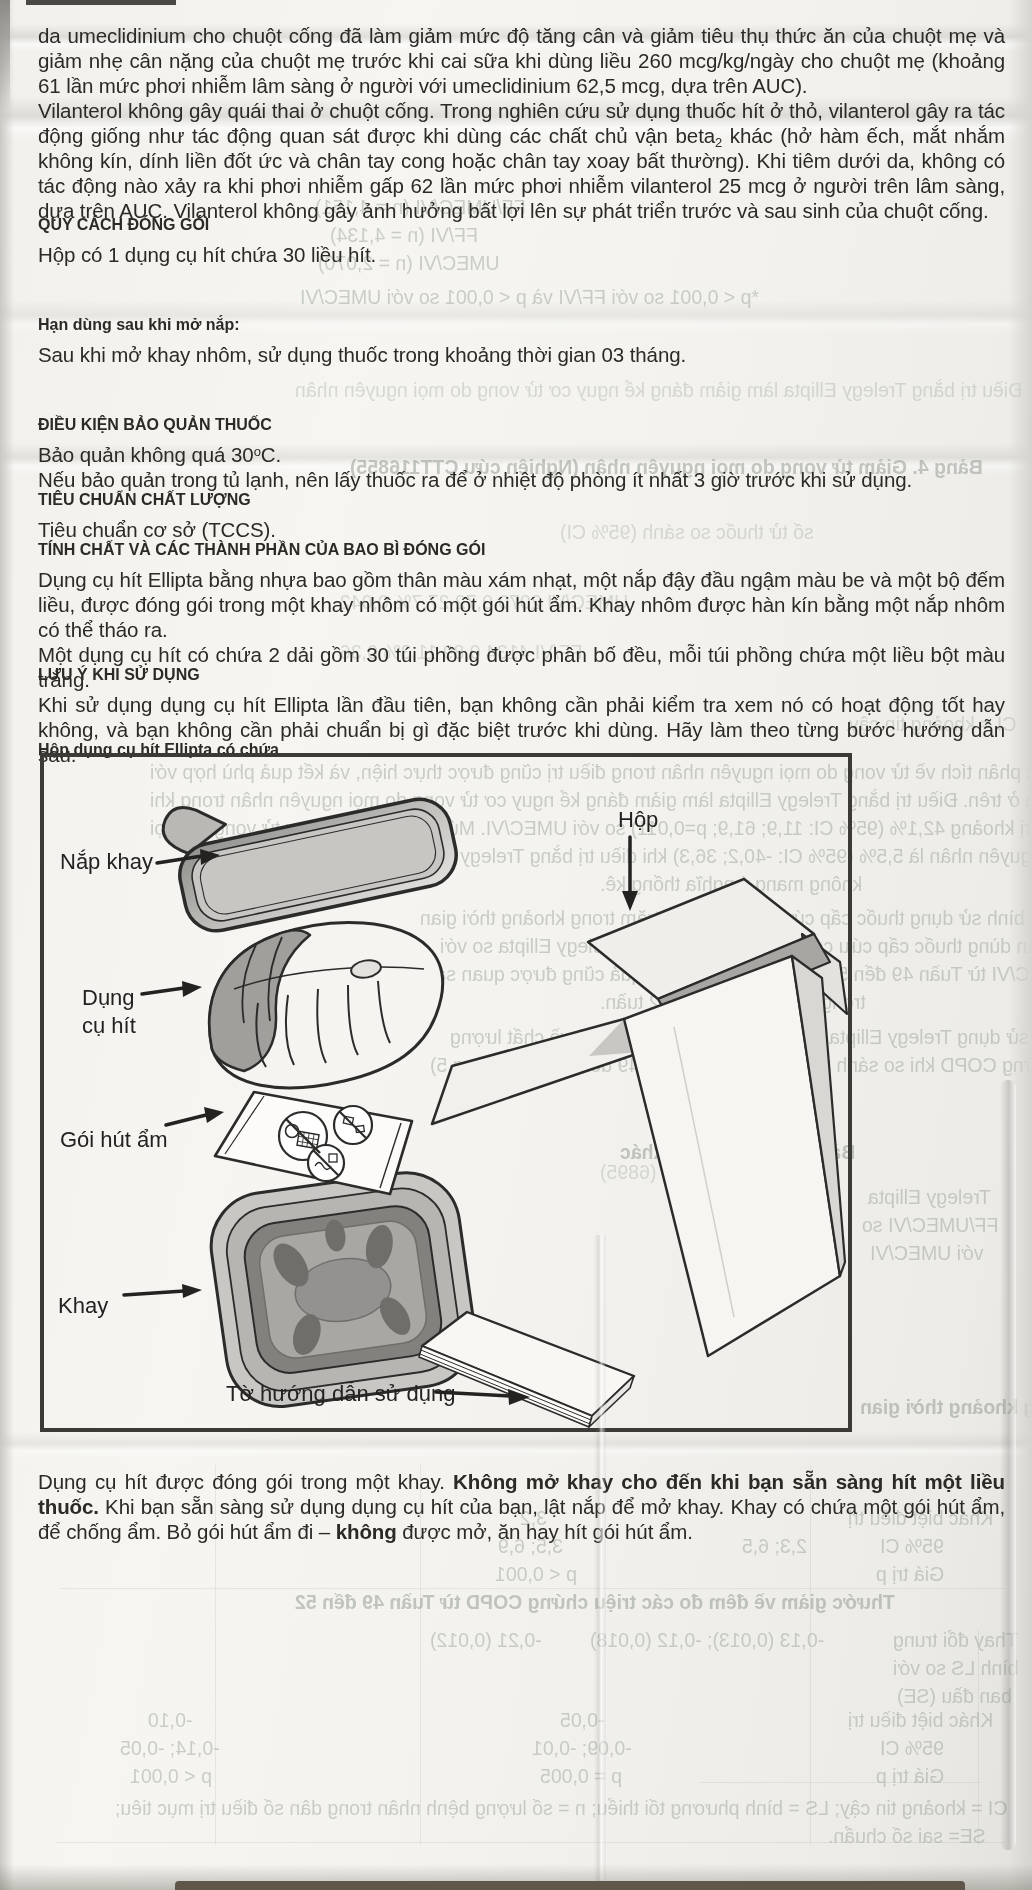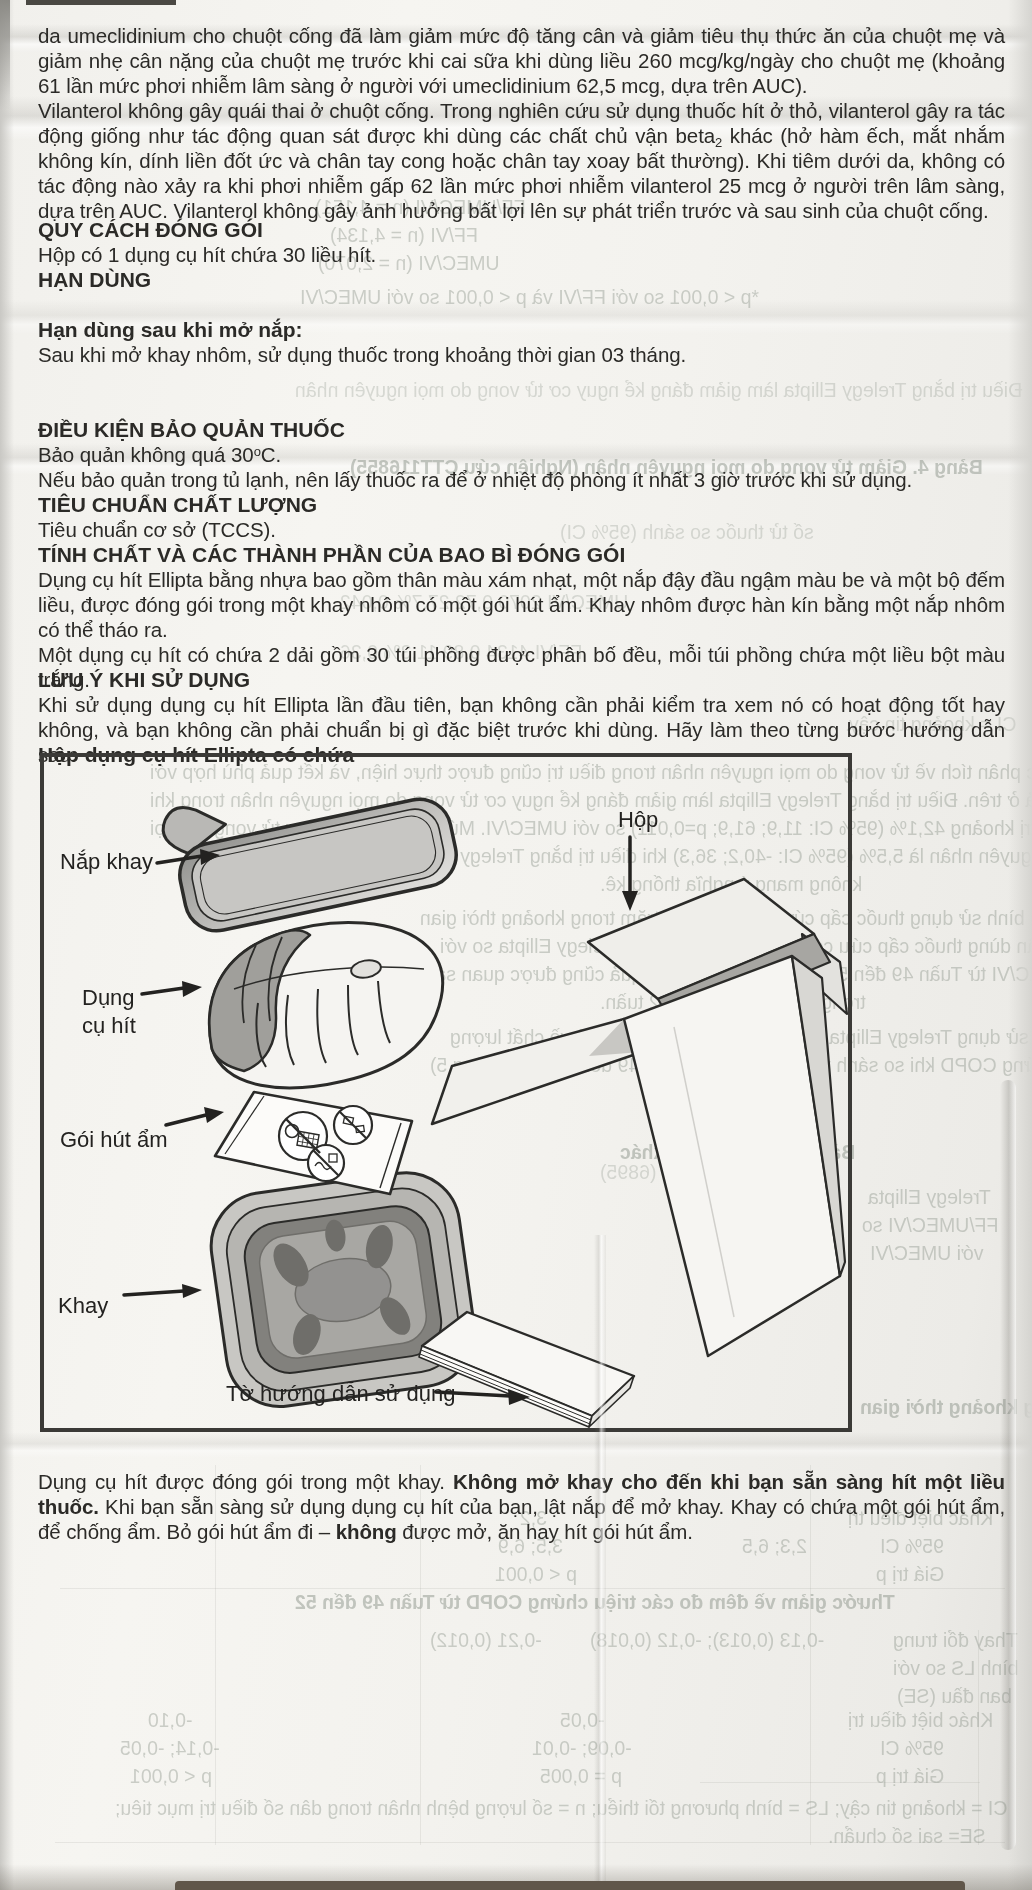--- a/index.html
+++ b/index.html
@@ -31,21 +31,21 @@
   .edge-left{left:0;top:0;width:14px;height:100%;background:linear-gradient(90deg,#c9c8c4,rgba(244,243,239,0));z-index:6;}
   .edge-right{right:0;top:0;width:24px;height:100%;background:linear-gradient(270deg,#d5d4d0,rgba(244,243,239,0));z-index:6;}
   .curl{right:16px;top:1080px;width:16px;height:770px;background:linear-gradient(90deg,rgba(255,255,255,0),rgba(110,108,102,.28) 55%,rgba(255,255,255,.6));border-radius:8px;z-index:6;}
   .top-sliver{left:26px;top:0;width:150px;height:5px;background:#4a4843;z-index:6;}
   .corner-tl{left:0;top:0;width:10px;height:110px;background:linear-gradient(180deg,#8b8a85,rgba(200,198,192,0));z-index:7;}
   .bottom-strip{left:175px;bottom:0;width:790px;height:9px;background:#60564a;border-radius:4px 4px 0 0;z-index:7;}
   .bottom-shade{left:0;bottom:0;width:100%;height:26px;background:linear-gradient(0deg,rgba(90,84,74,.35),rgba(90,84,74,0));z-index:6;}
   
   .content{position:absolute;inset:0;z-index:3;}
   .tb{position:absolute;left:38px;width:967px;font-size:20.5px;line-height:25px;text-align:justify;letter-spacing:-.1px;}
-  .hd{position:absolute;left:38px;width:967px;font-size:21px;line-height:25px;font-weight:700;}
+  .hd{position:absolute;left:38px;width:967px;font-size:16px;line-height:25px;font-weight:700;}
   .tb sub{font-size:13px;vertical-align:-4px;line-height:0;}
   .tb sup{font-size:13px;vertical-align:6px;line-height:0;}
   .b{font-weight:700;}
   .figure-frame{
     position:absolute;left:40px;top:753px;width:812px;height:679px;
     border:4px solid #3b3a37;box-sizing:border-box;background:transparent;
   }
   .figure-frame svg{display:block;}
   svg text{font-family:"Liberation Sans","DejaVu Sans",sans-serif;font-size:22px;fill:#232220;}
   .lineart{stroke:#2b2b29;stroke-linejoin:round;}
@@ -128,21 +128,20 @@
 
   <div class="content">
 
     <p class="tb" style="top:2px">da umeclidinium cho chuột cống đã làm giảm mức độ tăng cân và giảm tiêu thụ thức ăn của chuột mẹ và giảm nhẹ cân nặng của chuột mẹ trước khi cai sữa khi dùng liều 260 mcg/kg/ngày cho chuột mẹ (khoảng 61 lần mức phơi nhiễm lâm sàng ở người với umeclidinium 62,5 mcg, dựa trên AUC).</p>
 
     <p class="tb" style="top:77px"><span>Vilanterol không gây quái thai ở chuột cống. Trong nghiên cứu sử dụng thuốc hít ở thỏ, vilanterol gây ra tác động giống như tác động quan sát được khi dùng các chất chủ vận beta</span><sub>2</sub><span> khác (hở hàm ếch, mắt nhắm không kín, dính liền đốt ức và chân tay cong hoặc chân tay xoay bất thường). Khi tiêm dưới da, không có tác động nào xảy ra khi phơi nhiễm gấp 62 lần mức phơi nhiễm vilanterol 25 mcg ở người trên lâm sàng, dựa trên AUC. Vilanterol không gây ảnh hưởng bất lợi lên sự phát triển trước và sau sinh của chuột cống.</span></p>
 
     <h3 class="hd" style="top:196px">QUY CÁCH ĐÓNG GÓI</h3>
     <p class="tb" style="top:221px">Hộp có 1 dụng cụ hít chứa 30 liều hít.</p>
 
-    <h3 class="hd" style="top:246px">HẠN DÙNG</h3>
 
     <h3 class="hd" style="top:296px">Hạn dùng sau khi mở nắp:</h3>
     <p class="tb" style="top:321px">Sau khi mở khay nhôm, sử dụng thuốc trong khoảng thời gian 03 tháng.</p>
 
     <h3 class="hd" style="top:396px">ĐIỀU KIỆN BẢO QUẢN THUỐC</h3>
     <p class="tb" style="top:421px"><span>Bảo quản không quá 30</span><sup>o</sup><span>C.</span></p>
     <p class="tb" style="top:446px">Nếu bảo quản trong tủ lạnh, nên lấy thuốc ra để ở nhiệt độ phòng ít nhất 3 giờ trước khi sử dụng.</p>
 
     <h3 class="hd" style="top:471px">TIÊU CHUẨN CHẤT LƯỢNG</h3>
     <p class="tb" style="top:496px">Tiêu chuẩn cơ sở (TCCS).</p>

